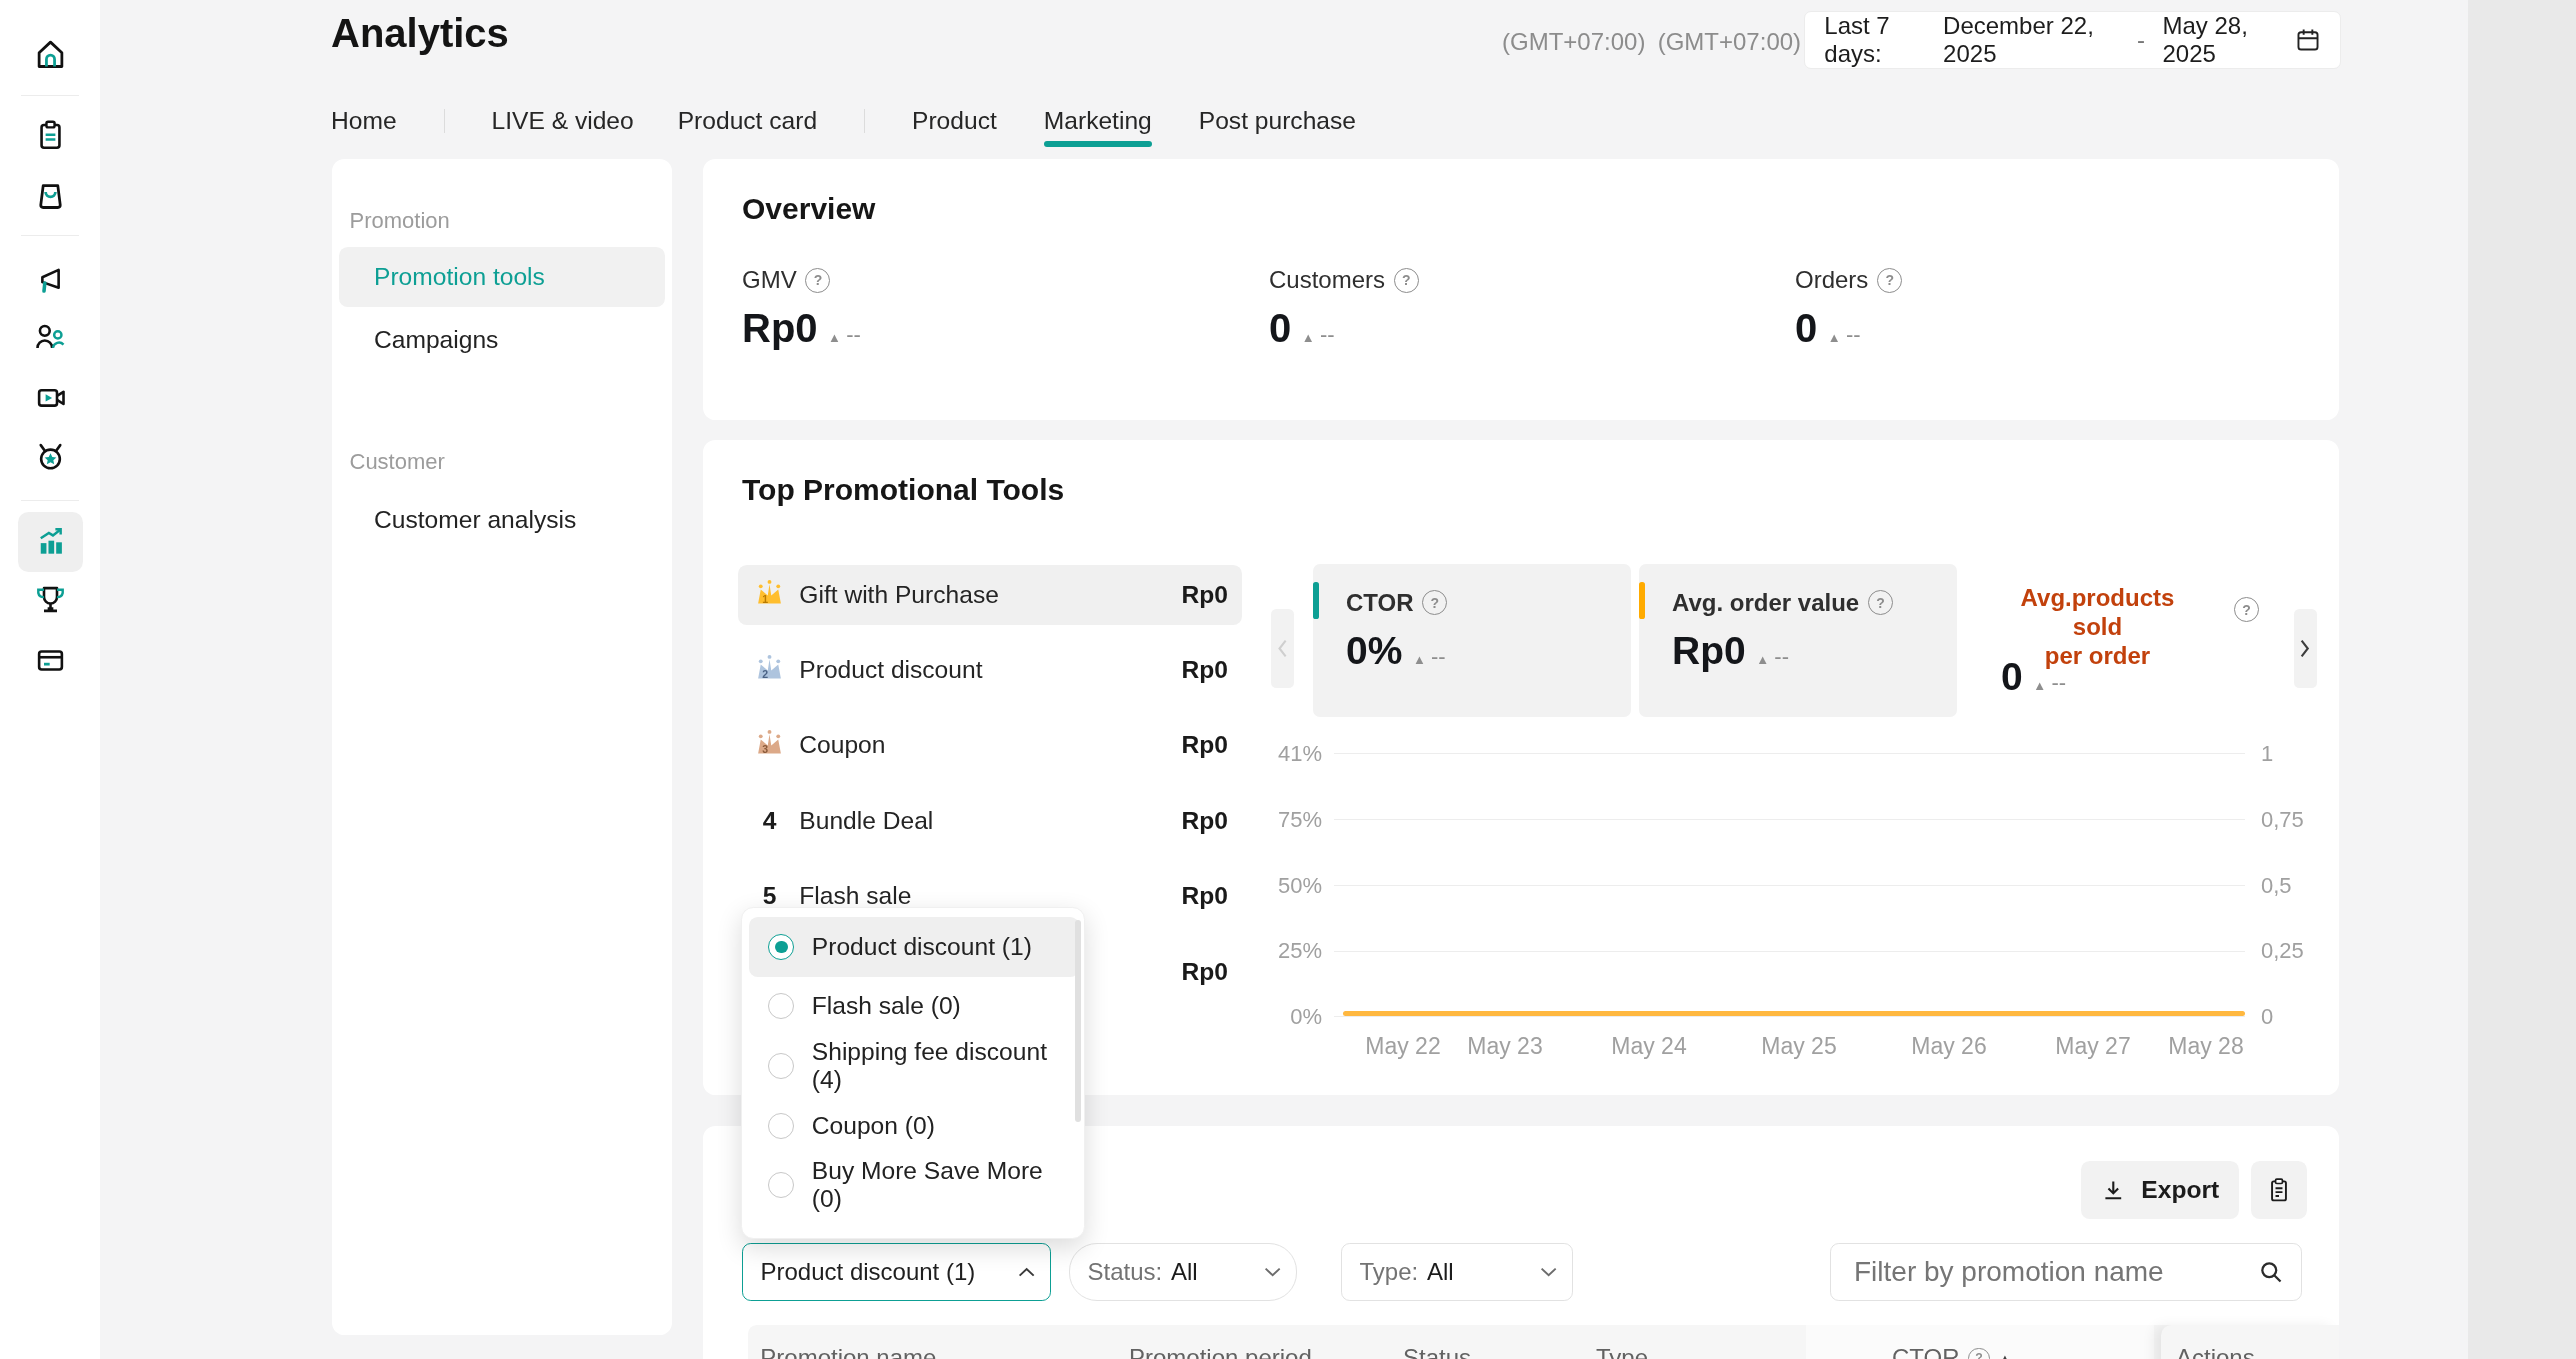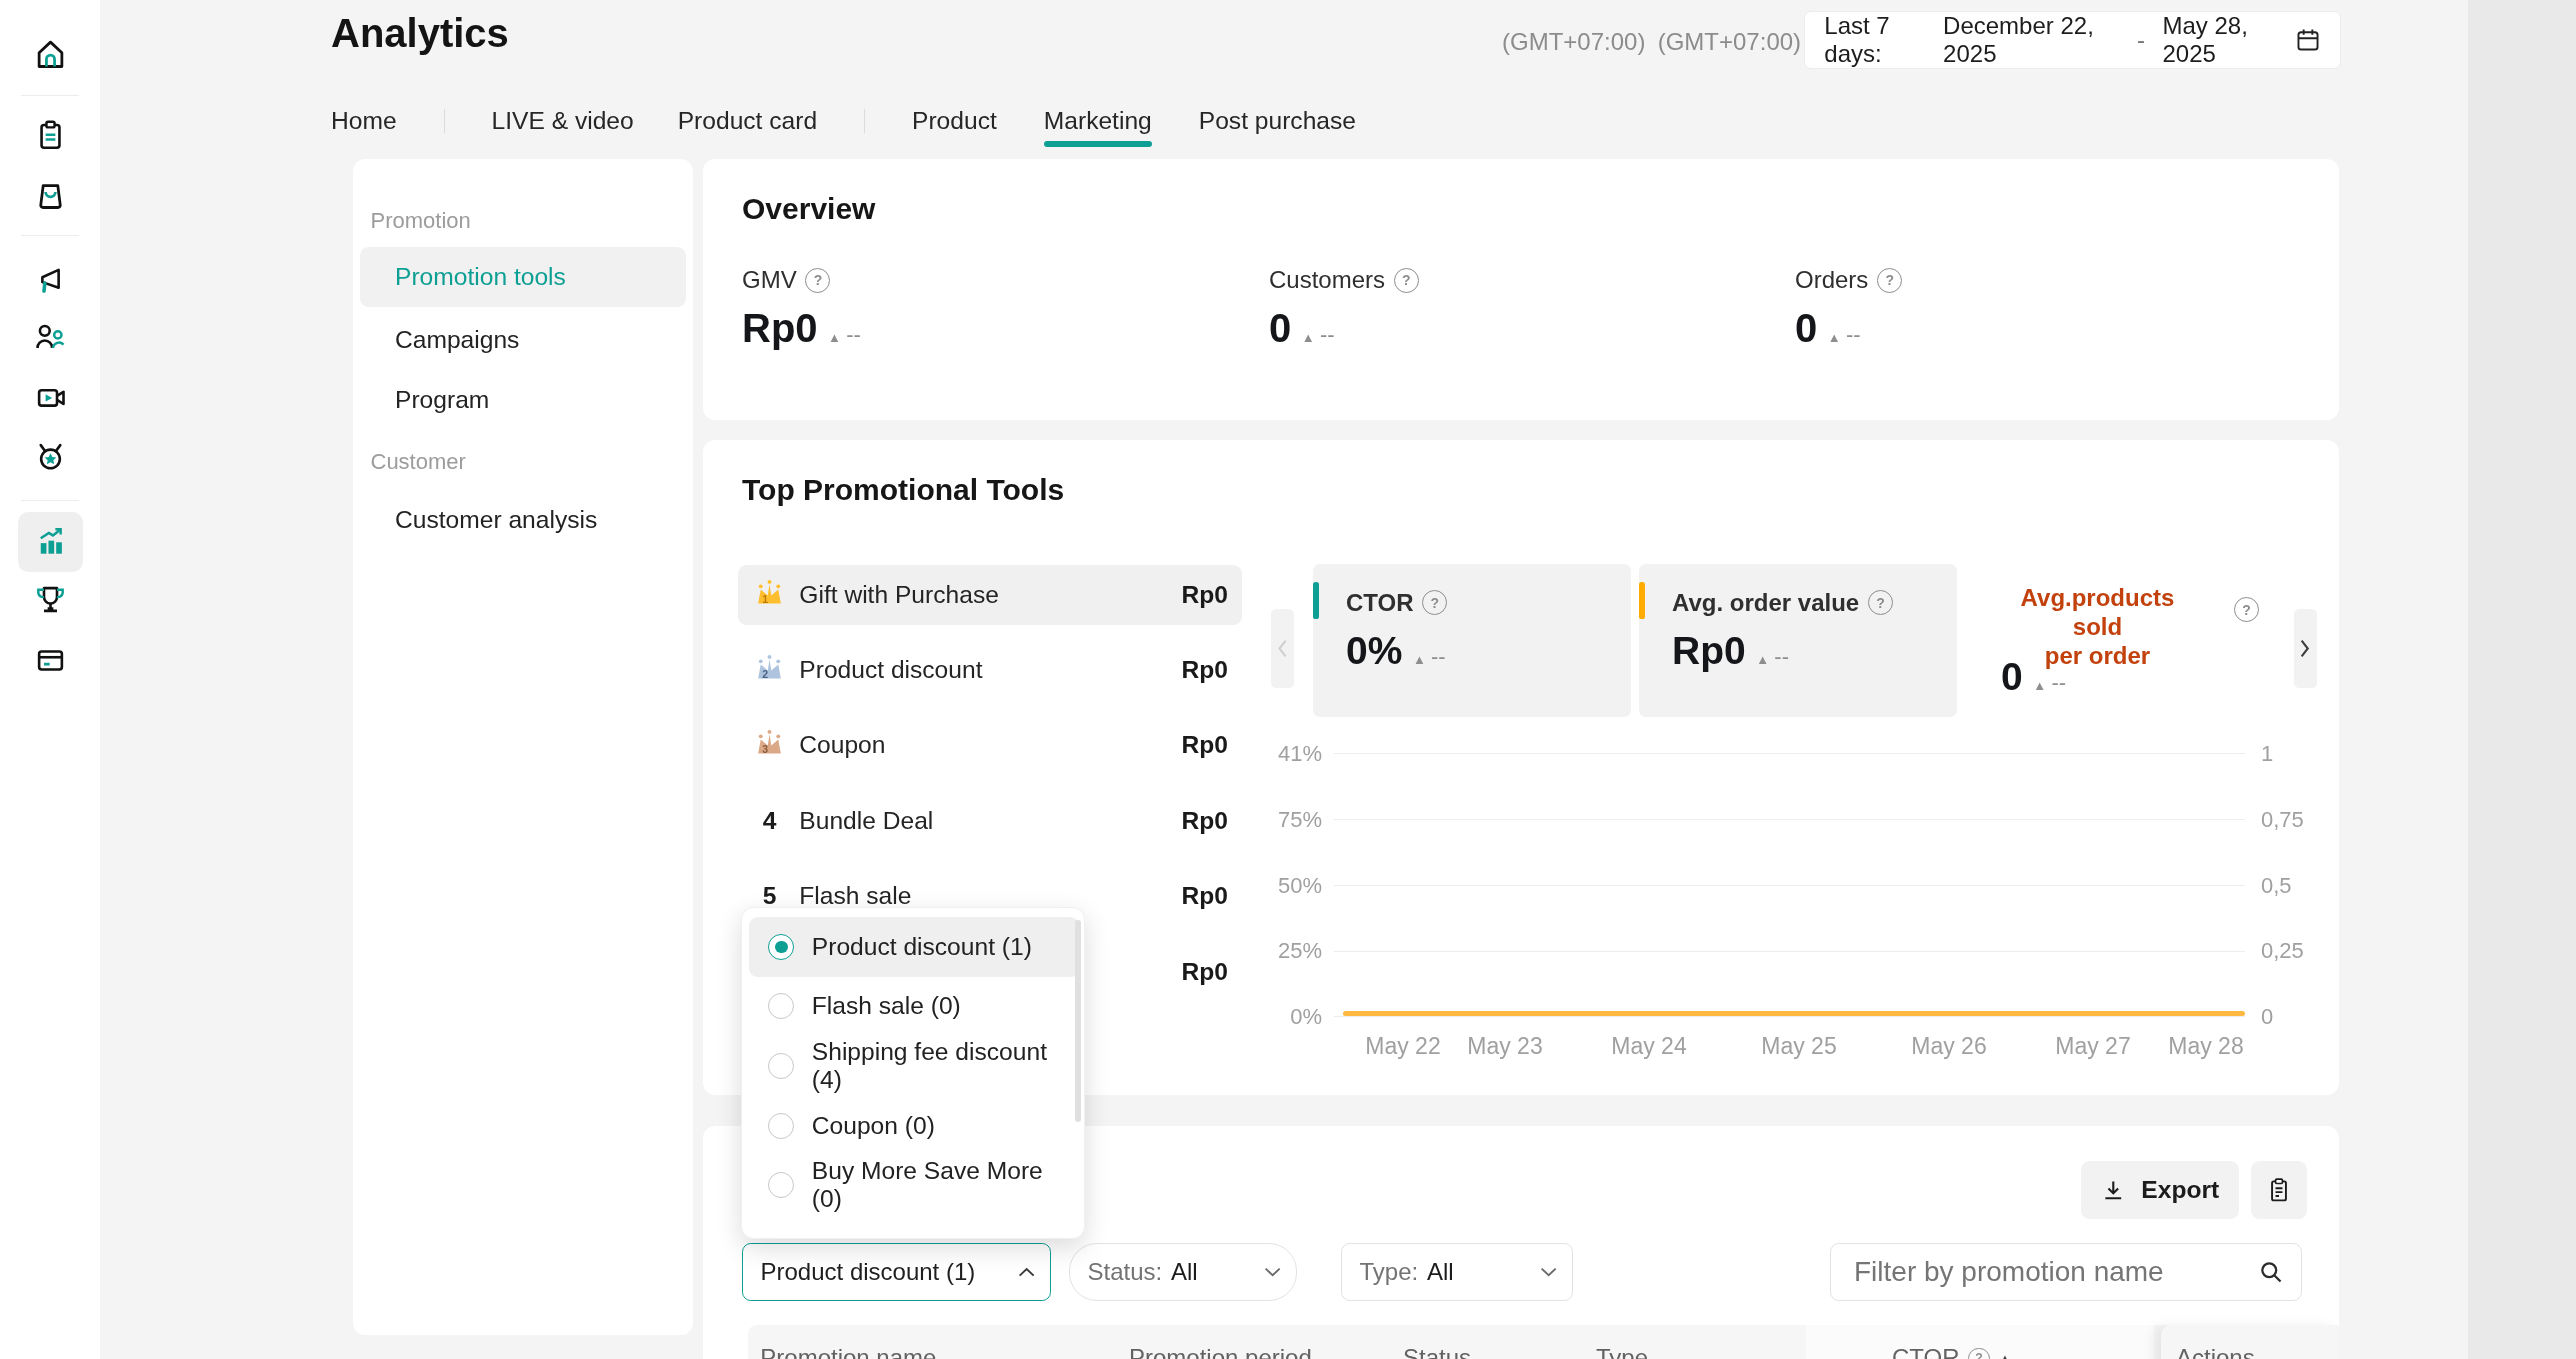--- a/index.html
+++ b/index.html
@@ -13,21 +13,21 @@
   .rail-sel{position:absolute;left:17.5px;top:512px;width:65px;height:60px;background:#efefef;border-radius:10.5px;}
   .page-title{position:absolute;left:331px;top:10.5px;font-size:40px;font-weight:700;color:#141414;}
   .tz{position:absolute;left:1502px;top:28px;font-size:24px;color:#8c8c8c;display:flex;gap:12.3px;}
   .datebox{position:absolute;left:1804px;top:11.4px;width:537px;height:58px;background:#fff;border:0.9px solid #ececec;
            border-radius:7px;display:flex;align-items:center;padding:0 19.3px;box-sizing:border-box;font-size:24px;color:#1d1d1d;gap:10.5px;}
   .datebox .sep{color:#777;margin:0 7px;}
   .tabs{position:absolute;left:331px;top:99px;height:44px;display:flex;align-items:center;font-size:24.6px;color:#262626;}
   .tab{position:relative;cursor:pointer;}
   .tab.active::after{content:"";position:absolute;left:0;right:0;bottom:-12.3px;height:6.1px;border-radius:3.5px;background:#0d9f94;}
   .tab-div{width:0.9px;height:24.6px;background:#dcdcdc;}
-  .menu-panel{position:absolute;left:353px;top:159px;width:340px;height:1176px;background:#fff;border-radius:12.3px;}
+  .menu-panel{position:absolute;left:332px;top:159px;width:340px;height:1176px;background:#fff;border-radius:12.3px;}
   .menu-label{position:absolute;left:17.5px;font-size:22px;color:#9c9c9c;}
   .menu-item{position:absolute;left:7px;width:326px;height:60px;display:flex;align-items:center;border-radius:8.8px;font-size:24.6px;color:#232323;padding-left:35px;box-sizing:border-box;}
   .menu-item.sel{background:#f1f1f1;color:#0d9f94;}
   .q{display:inline-flex;align-items:center;justify-content:center;width:23px;height:23px;border:1.8px solid #8d8d8d;
      border-radius:50%;color:#8d8d8d;font-size:14px;font-weight:700;flex:none;}
   .metric-label{display:flex;align-items:center;gap:8.8px;font-size:24px;font-weight:500;color:#2f2f2f;}
   .metric-value{display:flex;align-items:baseline;font-size:40px;font-weight:700;color:#14161a;}
   .delta{margin-left:10.5px;font-size:13px;color:#8e8e8e;}
   .dashes{margin-left:5.3px;font-size:22px;color:#8e8e8e;font-weight:400;}
   .card-h{position:absolute;left:39px;top:33px;font-size:30px;font-weight:700;color:#161616;}
@@ -173,23 +173,20 @@
   </div>
 
   <div class="menu-panel">
     <div class="menu-label" style="top:49px">Promotion</div>
     <div class="menu-item sel" style="top:88px">
       <span>Promotion tools</span>
     </div>
     <div class="menu-item" style="top:151px">
       <span>Campaigns</span>
     </div>
-    <div class="menu-item" style="top:211px">
-      <span>Program</span>
-    </div>
     <div class="menu-label" style="top:290px">Customer</div>
     <div class="menu-item" style="top:331px">
       <span>Customer analysis</span>
     </div>
   </div>
 
   <div class="card" style="left:703px;top:159px;width:1636px;height:261px;">
     <div class="card-h">Overview</div>
     <div class="abs" style="left:39px;top:107px;">
       <div class="metric-label">

